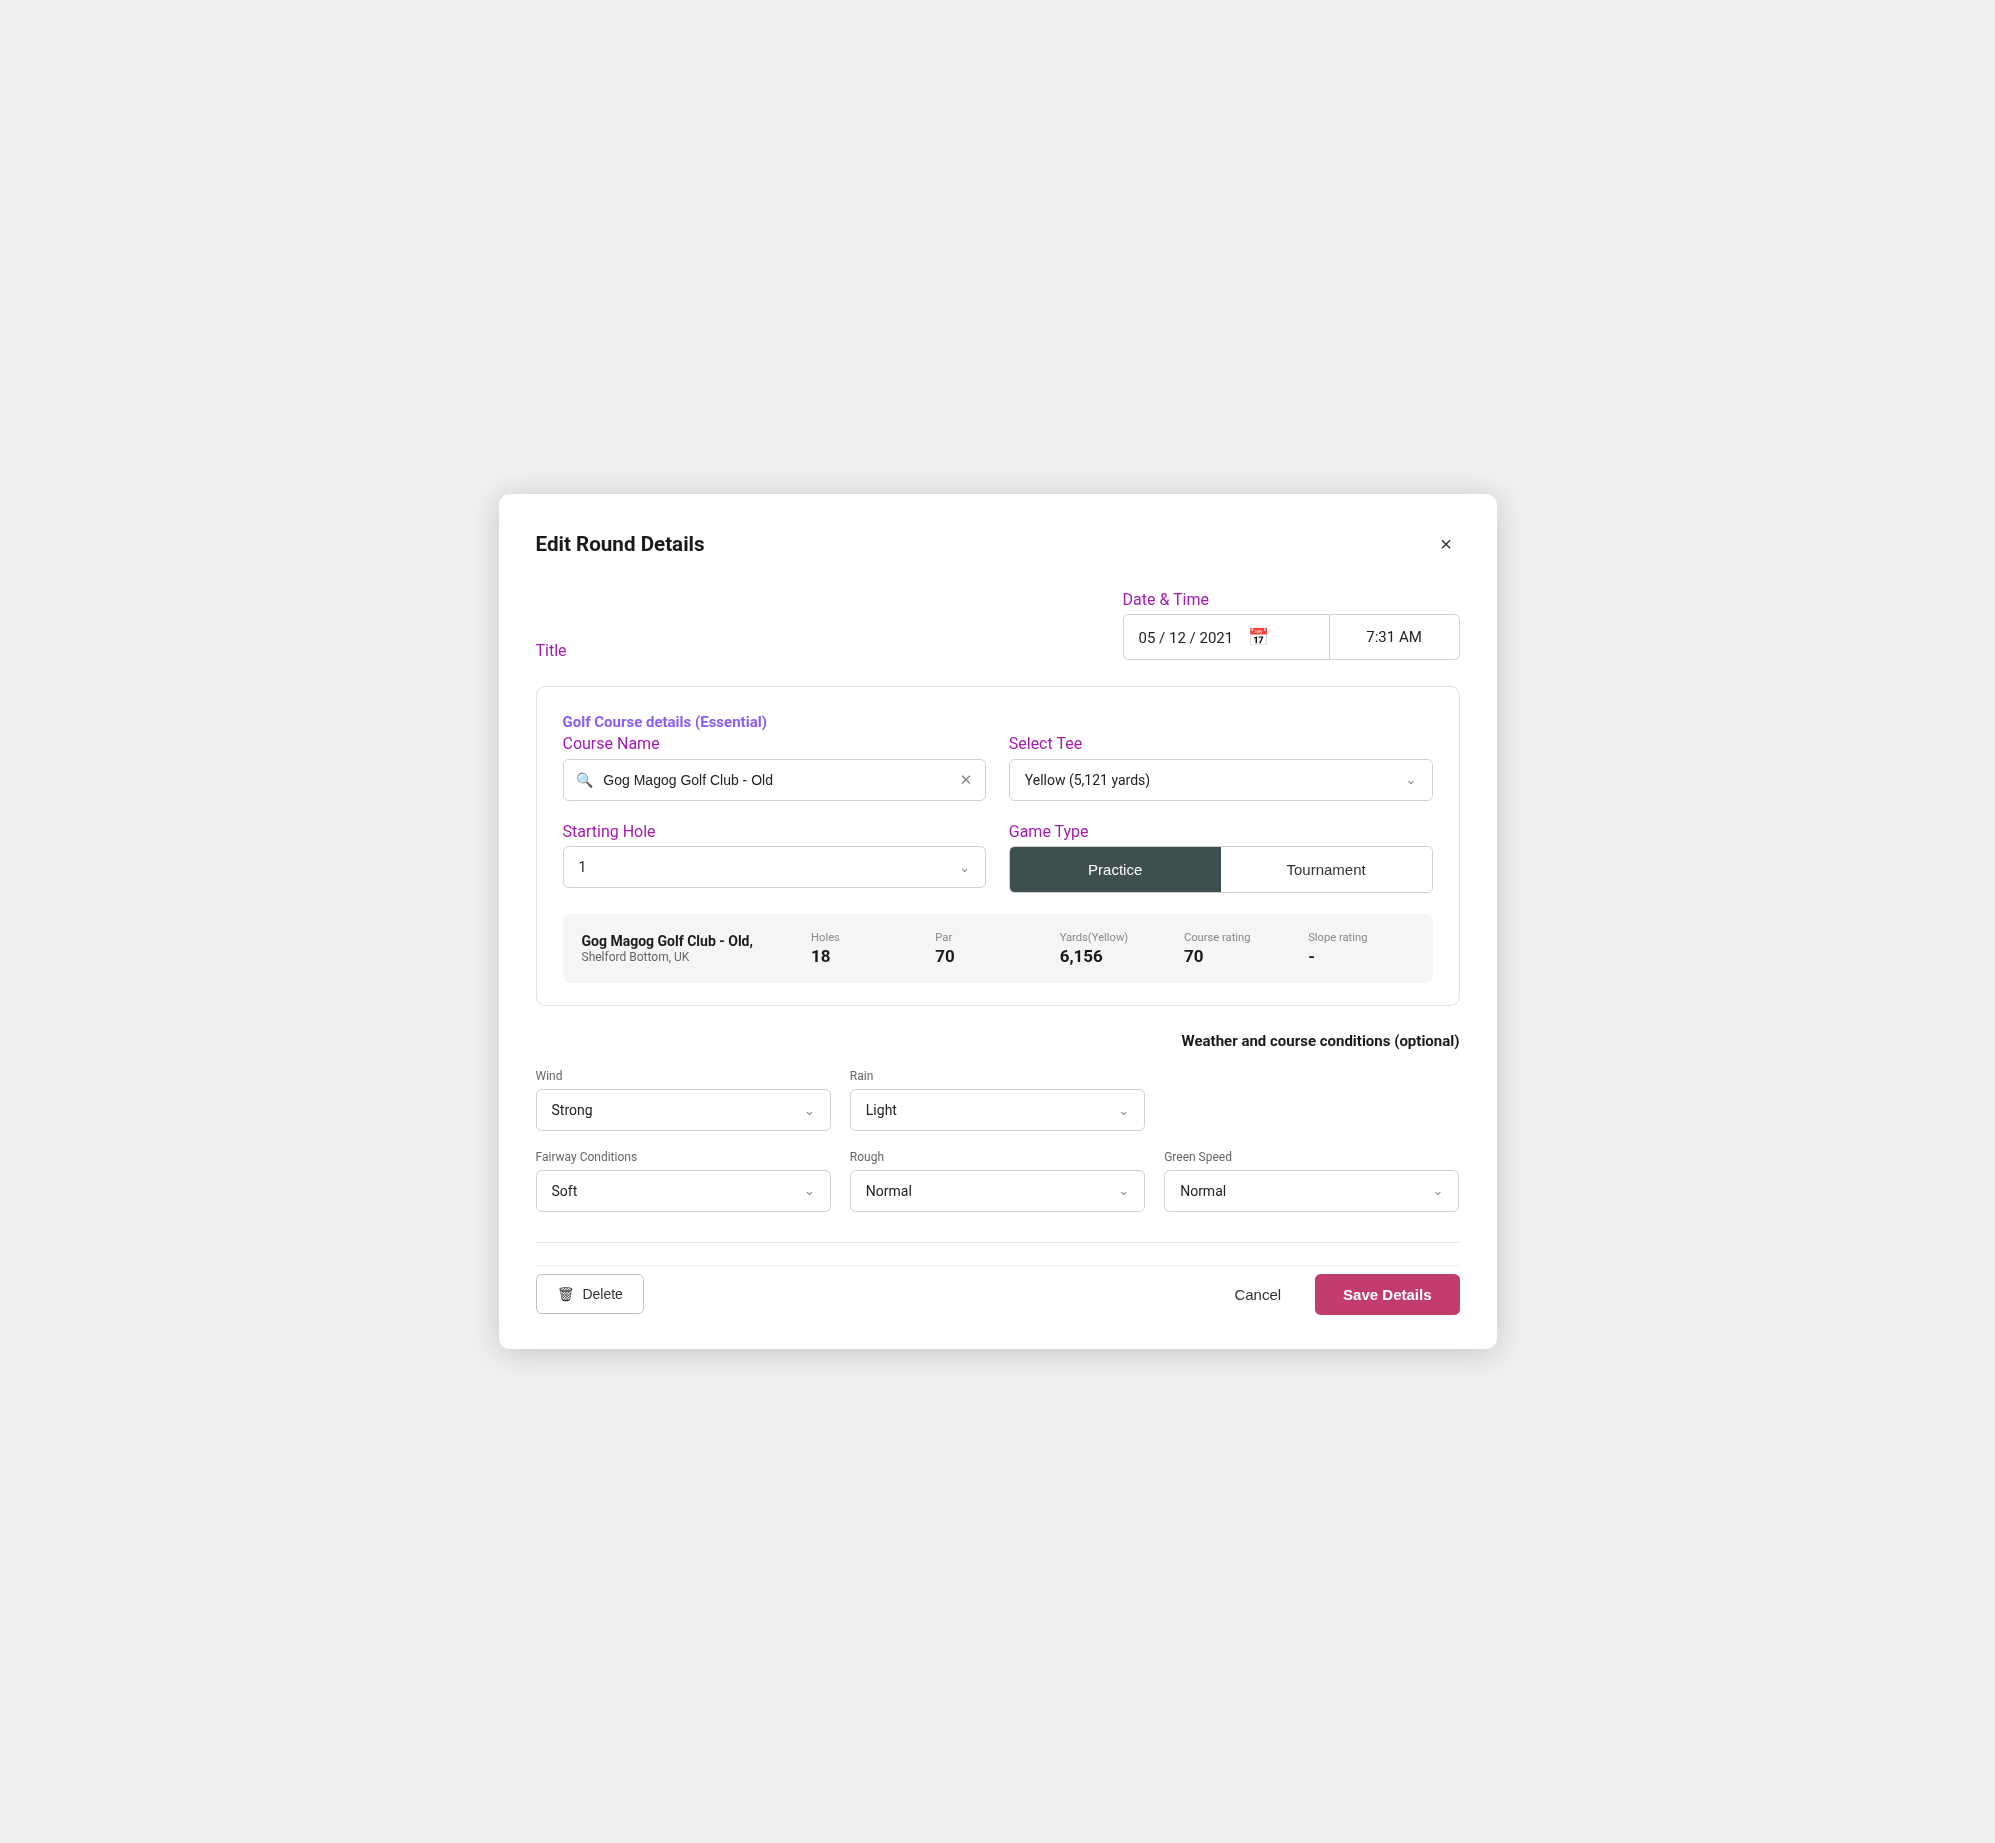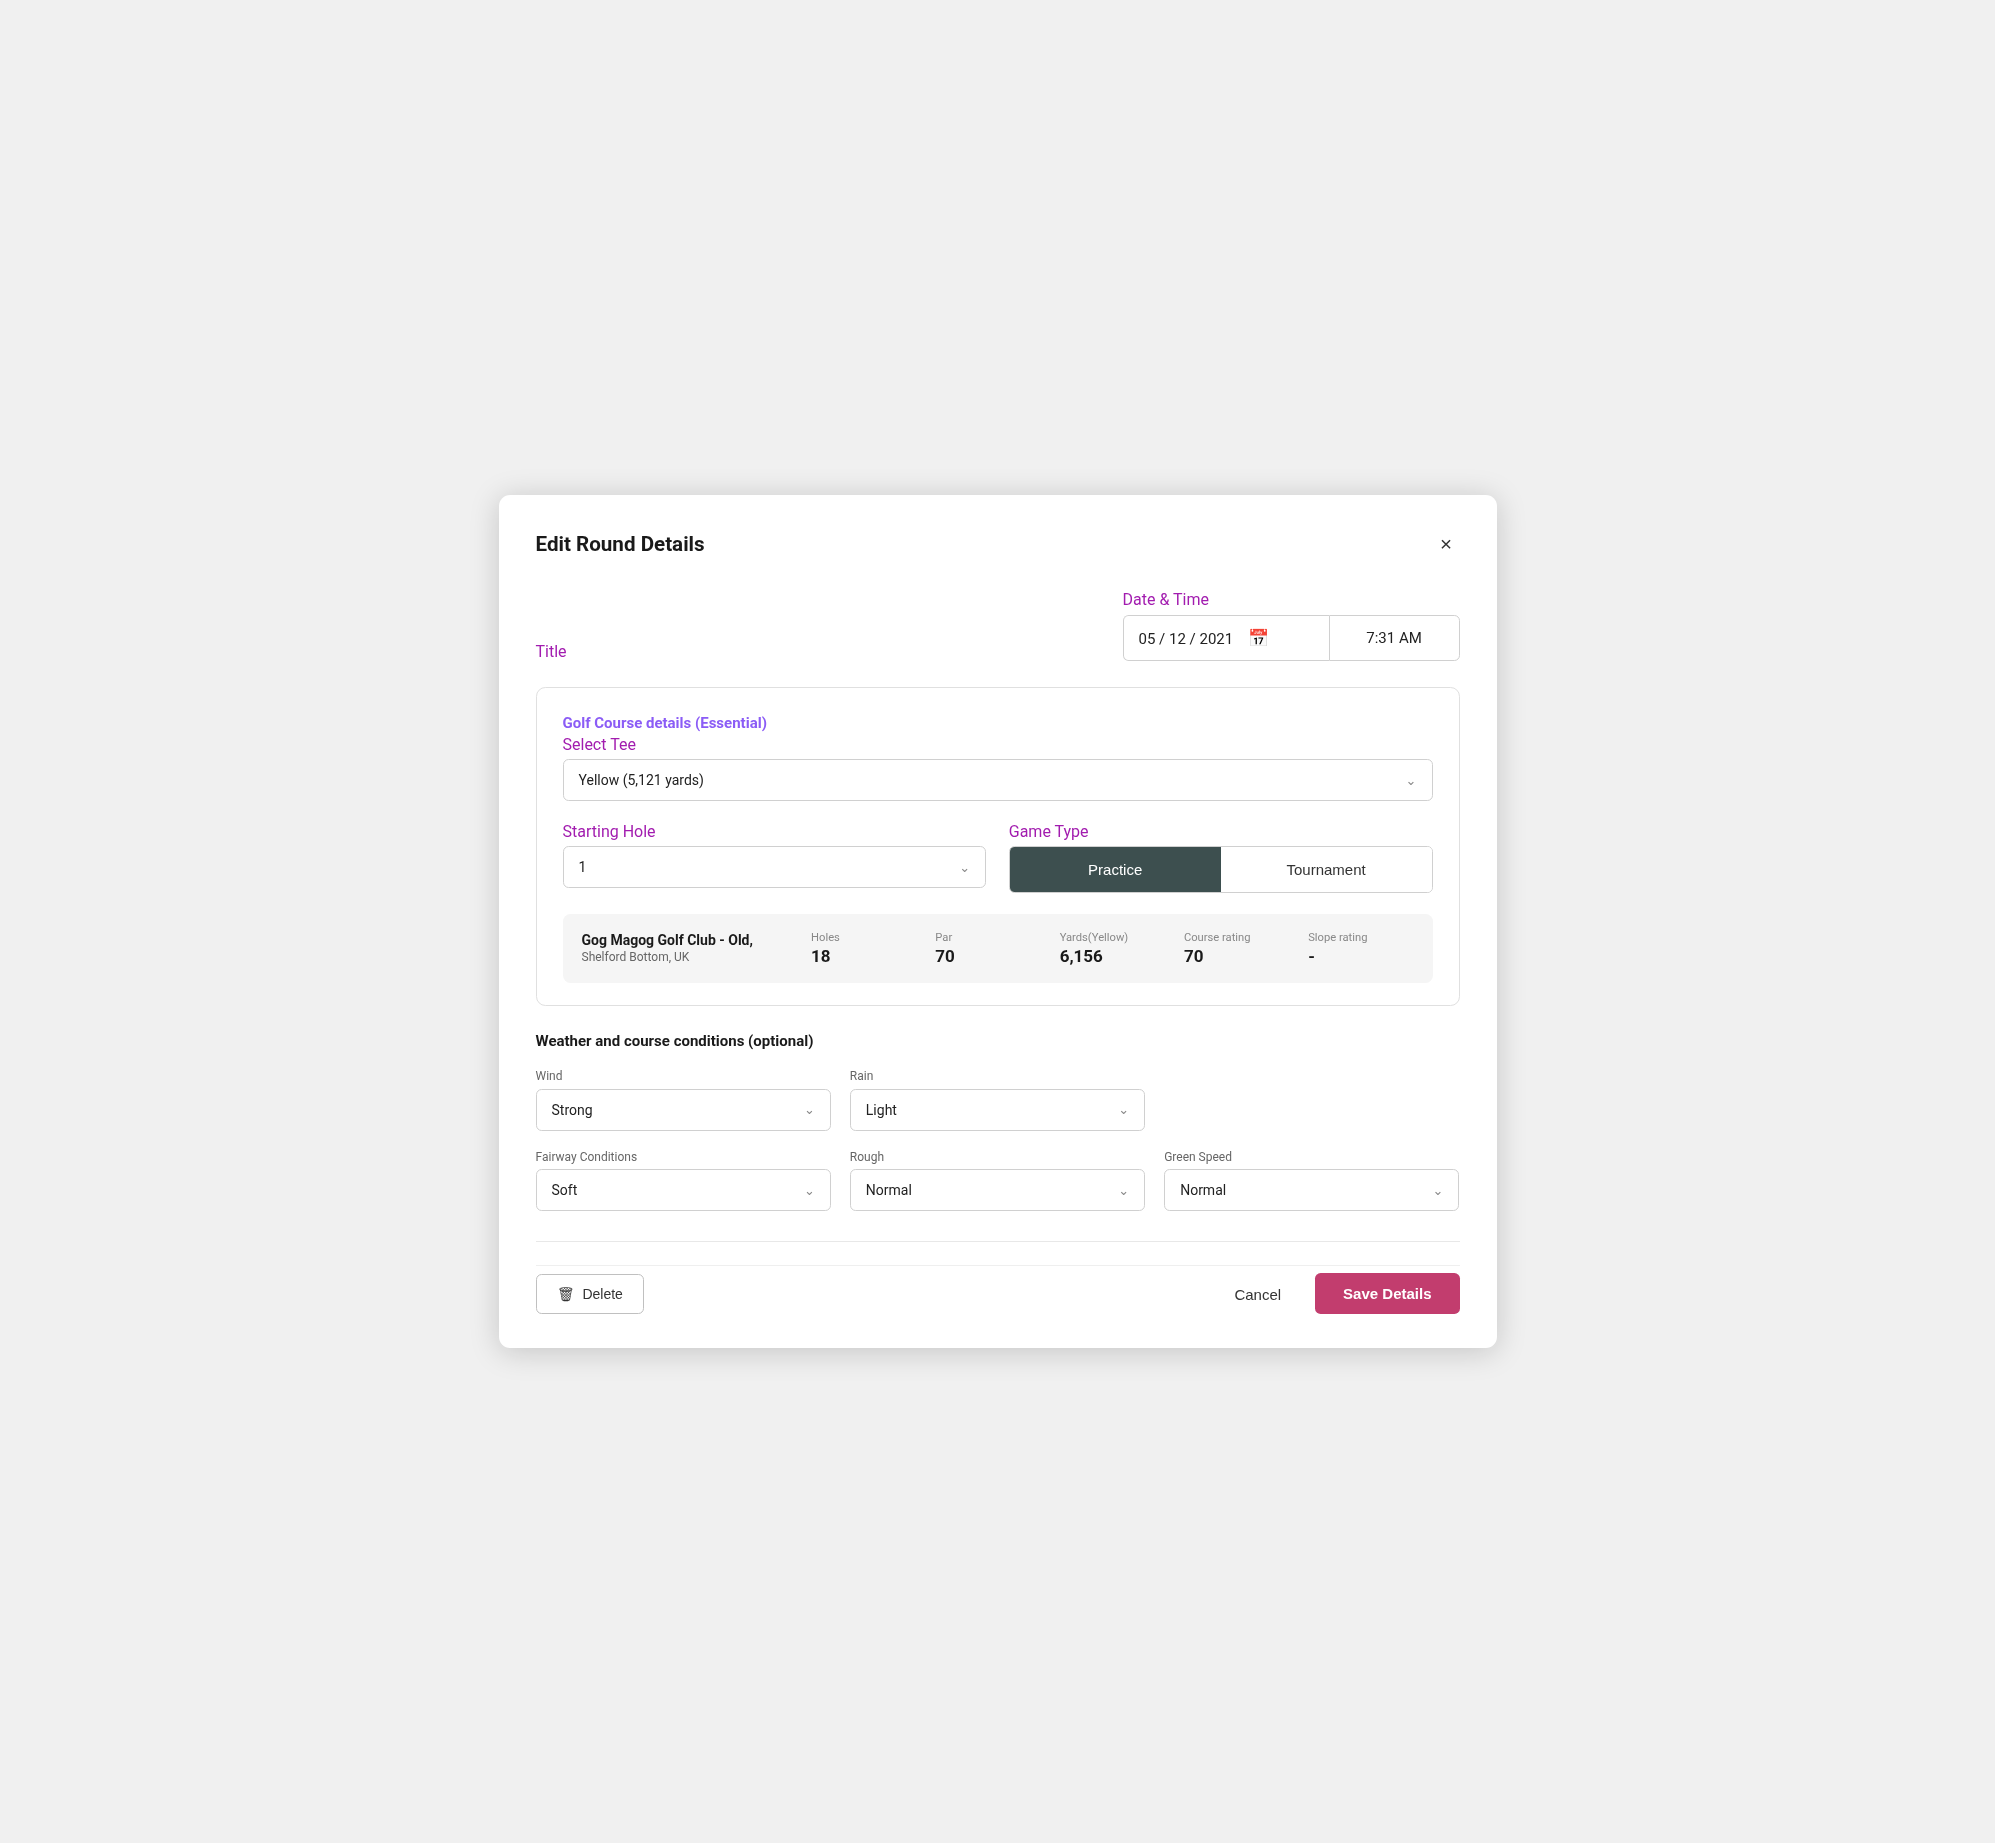--- a/index.html
+++ b/index.html
@@ -216,20 +216,21 @@
       color: #1a1a1a;
     }
 
     
     .weather-section { margin-bottom: 30px; }
     .weather-title {
       font-size: 15px;
       font-weight: 700;
       color: #1a1a1a;
       margin-bottom: 19px;
+      text-align: right;
     }
     .weather-row {
       display: flex;
       gap: 19px;
       margin-bottom: 19px;
     }
     .weather-col {
       flex: 1;
       display: flex;
       flex-direction: column;
@@ -319,20 +320,28 @@
         </div>
       </div>
     </div>
   </div>
 
   <div class="section-card">
     <div class="section-title">Golf Course details (Essential)</div>
 
     <div class="two-col">
 
+      <div class="col-half">
+        <label class="field-label">Course Name</label>
+        <div class="search-input-box">
+          <span class="search-icon-el">🔍</span>
+          <input type="text" value="Gog Magog Golf Club - Old" style="">
+          <span class="clear-icon">✕</span>
+        </div>
+      </div>
 
       <div class="col-half">
         <label class="field-label">Select Tee</label>
         <div class="select-box">
           <span>Yellow (5,121 yards)</span>
           <span class="chevron-icon">⌄</span>
         </div>
       </div>
     </div>
 

